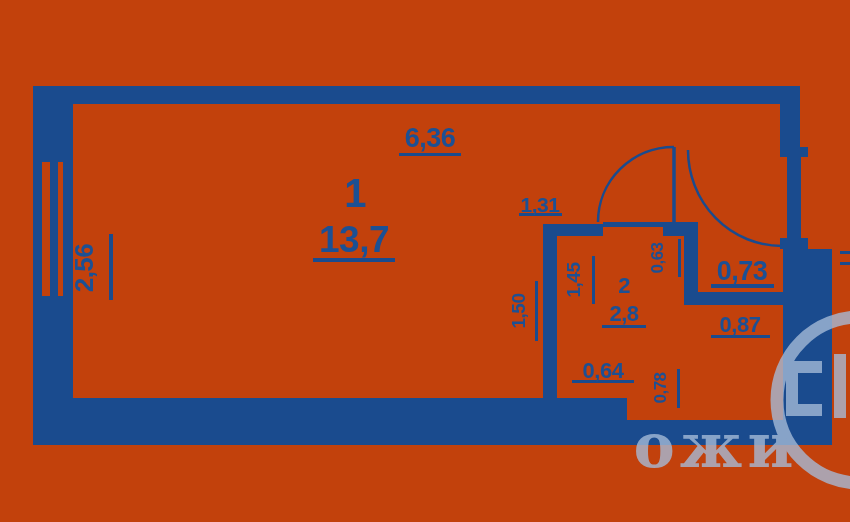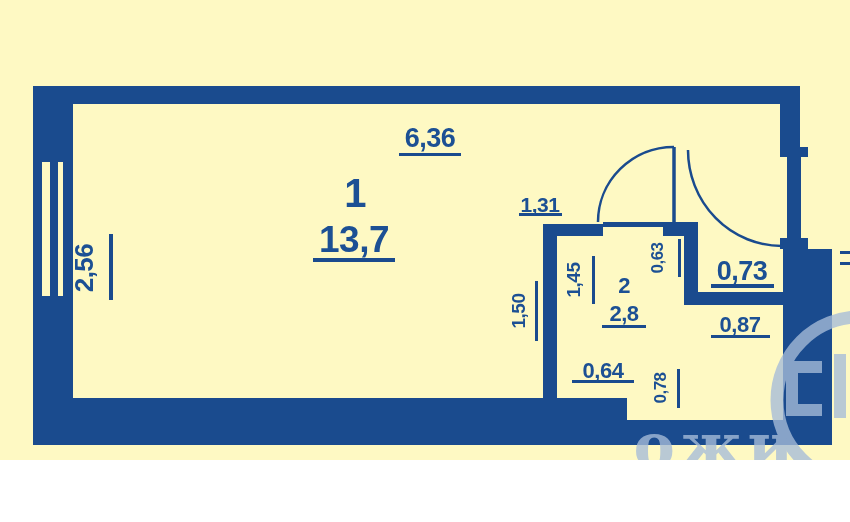--- a/index.html
+++ b/index.html
@@ -1,19 +1,19 @@
 <!DOCTYPE html>
 <html><head>
 <meta charset="utf-8">
 <style>
   html,body{margin:0;padding:0;background:#ffffff;}
   .stage{
     position:relative;
-    width:850px;height:460px;
-    background:#fef9c3;
+    width:850px;height:522px;
+    background:#c2410c;
     overflow:hidden;
     font-family:"Liberation Sans", sans-serif;
   }
   svg{display:block;}
   text{
     font-family:"Liberation Sans", sans-serif;
     font-weight:bold;
     letter-spacing:-0.5px;
   }
   .wm-text{

